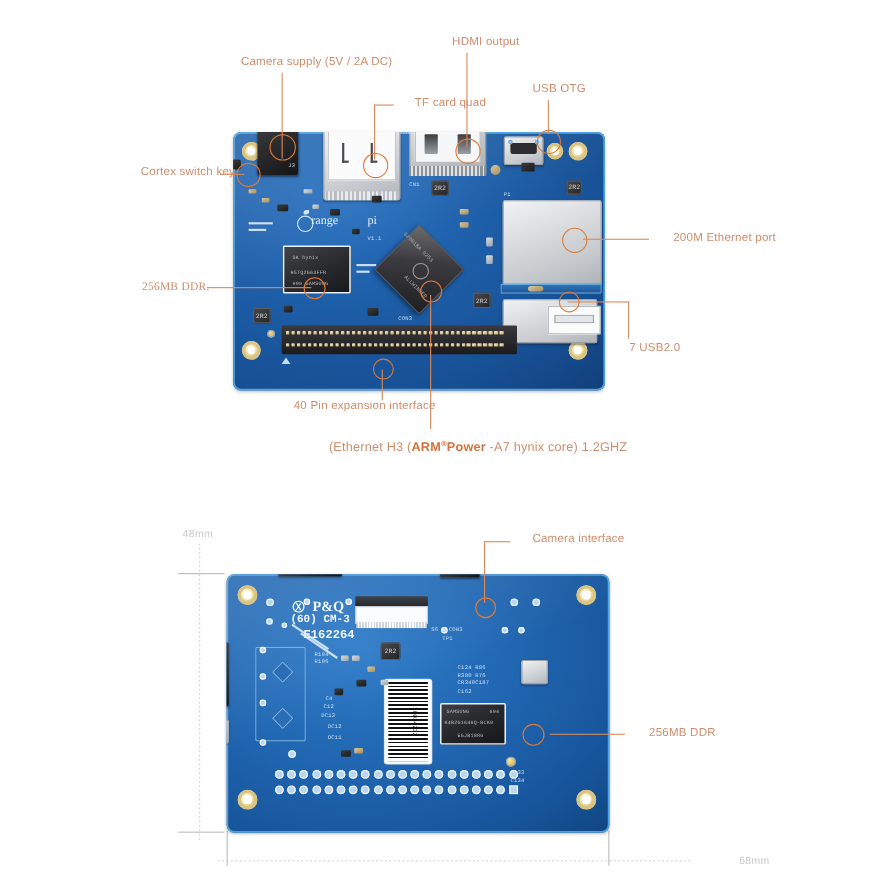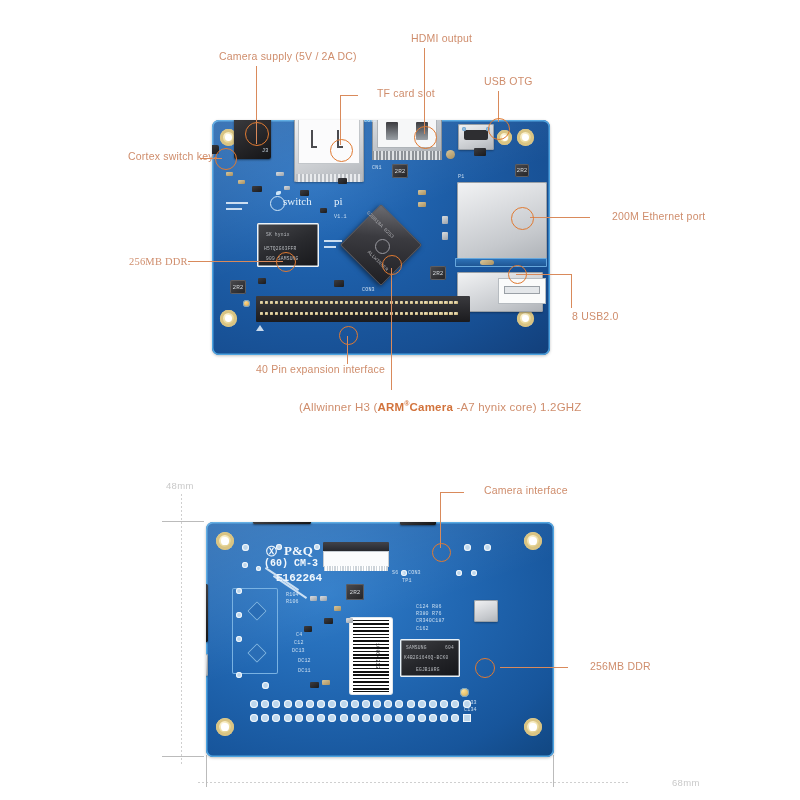--- a/index.html
+++ b/index.html
@@ -146,21 +146,21 @@
         </div>
       <div class="hole" style="left:8px;top:190px;width:17px;height:17px;">
           <i></i>
         </div>
       <div class="hole" style="left:305px;top:190px;width:17px;height:17px;">
           <i></i>
         </div>
 
       <div style="position:absolute;left:58px;top:76px;width:13px;height:13px;border:1.4px solid #cfe6f8;border-radius:50%;"></div>
       <div style="position:absolute;left:64px;top:71px;width:5px;height:4px;background:#cfe6f8;border-radius:60% 10% 60% 10%;"></div>
-      <div style="position:absolute;left:71px;top:75px;color:#e4f1fb;font-size:11px;font-family:'Liberation Serif',serif;">switch</div>
+      <div style="position:absolute;left:71px;top:75px;color:#e4f1fb;font-size:11px;font-family:'Liberation Serif',serif;">range</div>
       <div style="position:absolute;left:122px;top:75px;color:#e4f1fb;font-size:11px;font-family:'Liberation Serif',serif;">pi</div>
       <div class="silk-txt" style="left:122px;top:94px;">V1.1</div>
 
       <div class="chip-blk" style="left:22px;top:-24px;width:37px;height:63px;border-radius:2px;"></div>
 
       <div class="chip-sm" style="left:-5px;top:25px;width:12px;height:9px;border-radius:2px;"></div>
 
       <div class="metal" style="left:82px;top:-4px;width:70px;height:66px;"></div>
       <div style="position:absolute;left:86px;top:-4px;width:62px;height:48px;background:#fbfbfc;box-shadow:inset 0 0 0 1px #c2c6ca;"></div>
       <div style="position:absolute;left:99px;top:10px;width:4px;height:16px;border-left:2px solid #4b4b4f;border-bottom:2px solid #4b4b4f;"></div>
@@ -332,55 +332,55 @@
     </div>
 
     <div class="anno" style="left:203px;top:51px;">Camera supply (5V / 2A DC)</div>
     <div class="lead-v" style="left:256px;top:66px;height:78px;"></div>
     <div class="lead-ring" style="left:245px;top:122px;width:22px;height:22px;"></div>
 
     <div class="anno" style="left:395px;top:33px;">HDMI output</div>
     <div class="lead-v" style="left:424px;top:48px;height:86px;"></div>
     <div class="lead-ring" style="left:414px;top:126px;width:21px;height:21px;"></div>
 
-    <div class="anno" style="left:361px;top:88px;">TF card slot</div>
+    <div class="anno" style="left:361px;top:88px;">TF card quad</div>
     <div class="lead-h" style="left:340px;top:95px;width:18px;"></div>
     <div class="lead-v" style="left:340px;top:95px;height:50px;"></div>
     <div class="lead-ring" style="left:330px;top:139px;width:21px;height:21px;"></div>
 
     <div class="anno" style="left:468px;top:76px;">USB OTG</div>
     <div class="lead-v" style="left:498px;top:91px;height:31px;"></div>
     <div class="lead-ring" style="left:488px;top:118px;width:20px;height:20px;"></div>
 
     <div class="anno" style="left:112px;top:151px;">Cortex switch key-</div>
     <div class="lead-h" style="left:200px;top:158px;width:22px;"></div>
     <div class="lead-ring" style="left:215px;top:148px;width:20px;height:20px;"></div>
 
     <div class="anno" style="left:113px;top:256px;font-family:Liberation Serif, serif;">256MB DDR.</div>
     <div class="lead-h" style="left:188px;top:261px;width:95px;"></div>
     <div class="lead-ring" style="left:276px;top:252px;width:18px;height:18px;"></div>
 
     <div class="anno" style="left:596px;top:211px;">200M Ethernet port</div>
     <div class="lead-h" style="left:530px;top:217px;width:60px;"></div>
     <div class="lead-ring" style="left:511px;top:207px;width:21px;height:21px;"></div>
 
-    <div class="anno" style="left:556px;top:311px;">8 USB2.0</div>
+    <div class="anno" style="left:556px;top:311px;">7 USB2.0</div>
     <div class="lead-v" style="left:571px;top:274px;height:34px;"></div>
     <div class="lead-h" style="left:516px;top:274px;width:56px;"></div>
     <div class="lead-ring" style="left:508px;top:265px;width:17px;height:17px;"></div>
 
-    <div class="anno" style="left:240px;top:364px;">40 Pin expansion interface</div>
+    <div class="anno" style="left:251px;top:364px;">40 Pin expansion interface</div>
     <div class="lead-v" style="left:347px;top:336px;height:28px;"></div>
     <div class="lead-ring" style="left:339px;top:326px;width:17px;height:17px;"></div>
 
     <div class="lead-v" style="left:391px;top:268px;height:122px;"></div>
     <div class="lead-ring" style="left:382px;top:255px;width:18px;height:18px;"></div>
 
     <div class="anno big" style="left:283px;top:400px;">
-      <span>(Allwinner H3 (</span><span style="font-weight:bold;color:#d2733c;">ARM</span><sup style="font-size:7px;font-weight:bold;color:#d2733c;">®</sup><span style="font-weight:bold;color:#d2733c;">Camera</span><span> -A7 hynix core) 1.2GHZ</span>
+      <span>(Ethernet H3 (</span><span style="font-weight:bold;color:#d2733c;">ARM</span><sup style="font-size:7px;font-weight:bold;color:#d2733c;">®</sup><span style="font-weight:bold;color:#d2733c;">Power</span><span> -A7 hynix core) 1.2GHZ</span>
     </div>
   </div>
 
   <div>
 
     <div class="dim-label" style="left:166px;top:480px;">48mm</div>
     <div class="dot-v" style="left:181px;top:494px;height:270px;"></div>
     <div class="tick-h" style="left:162px;top:521px;width:42px;"></div>
     <div class="tick-h" style="left:162px;top:756px;width:42px;"></div>
 

